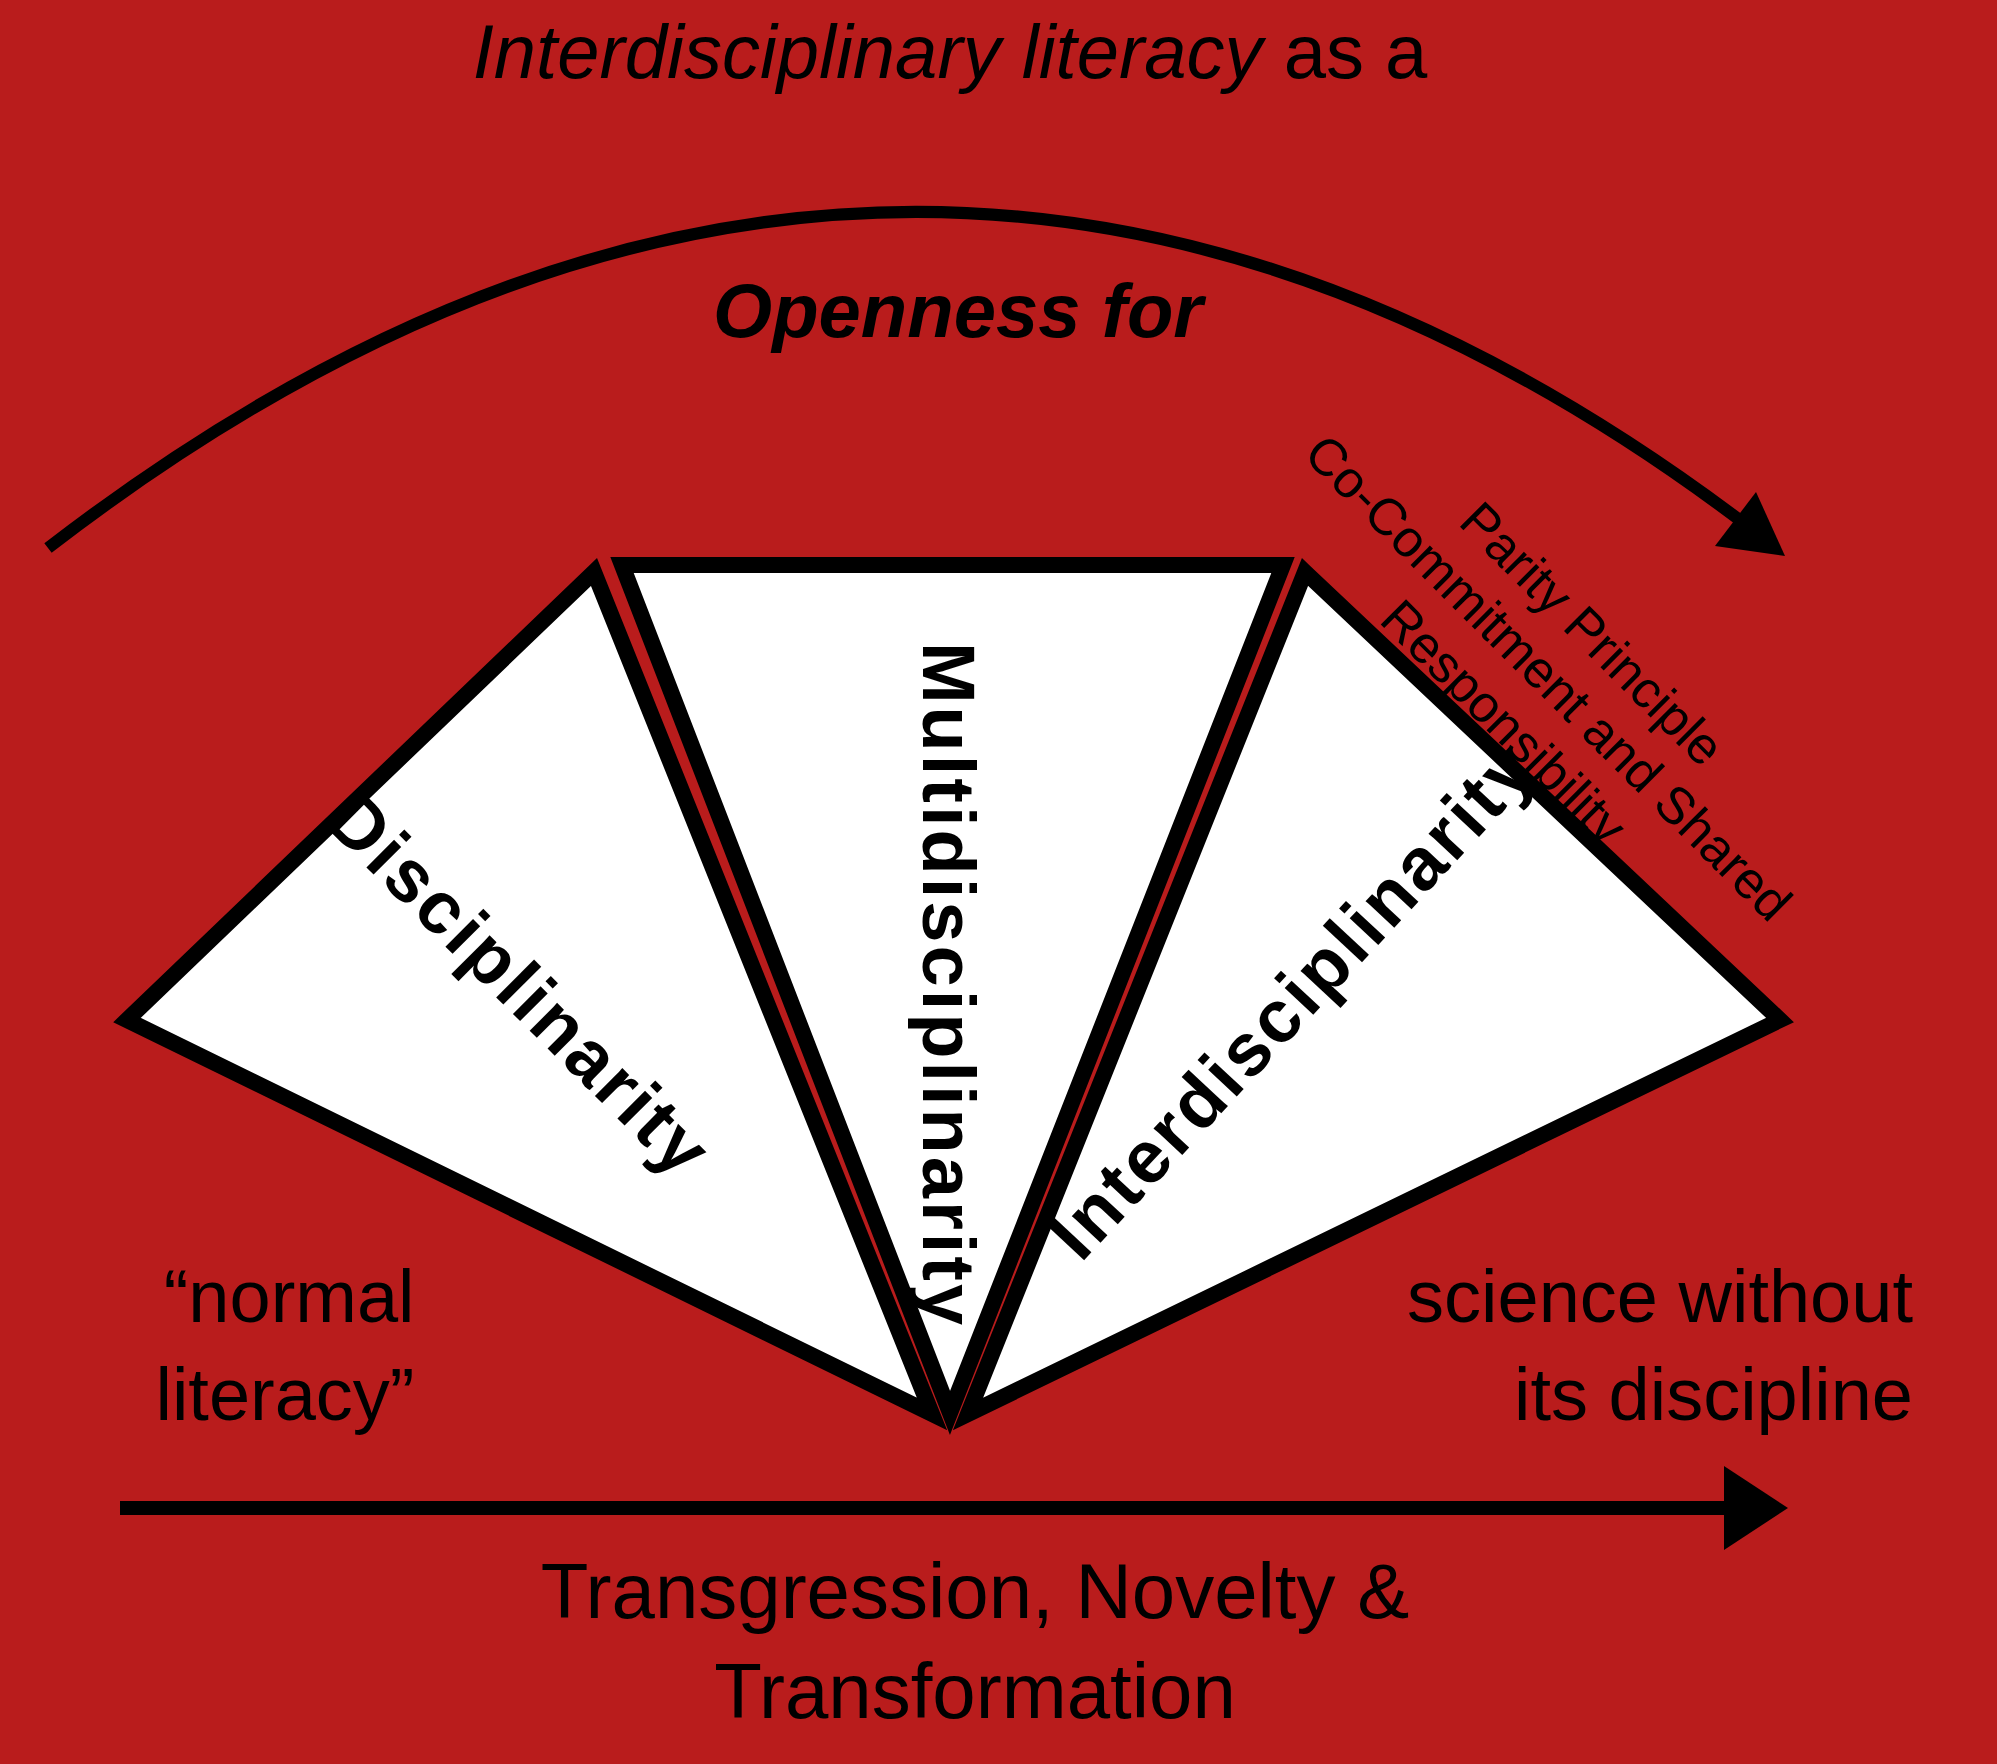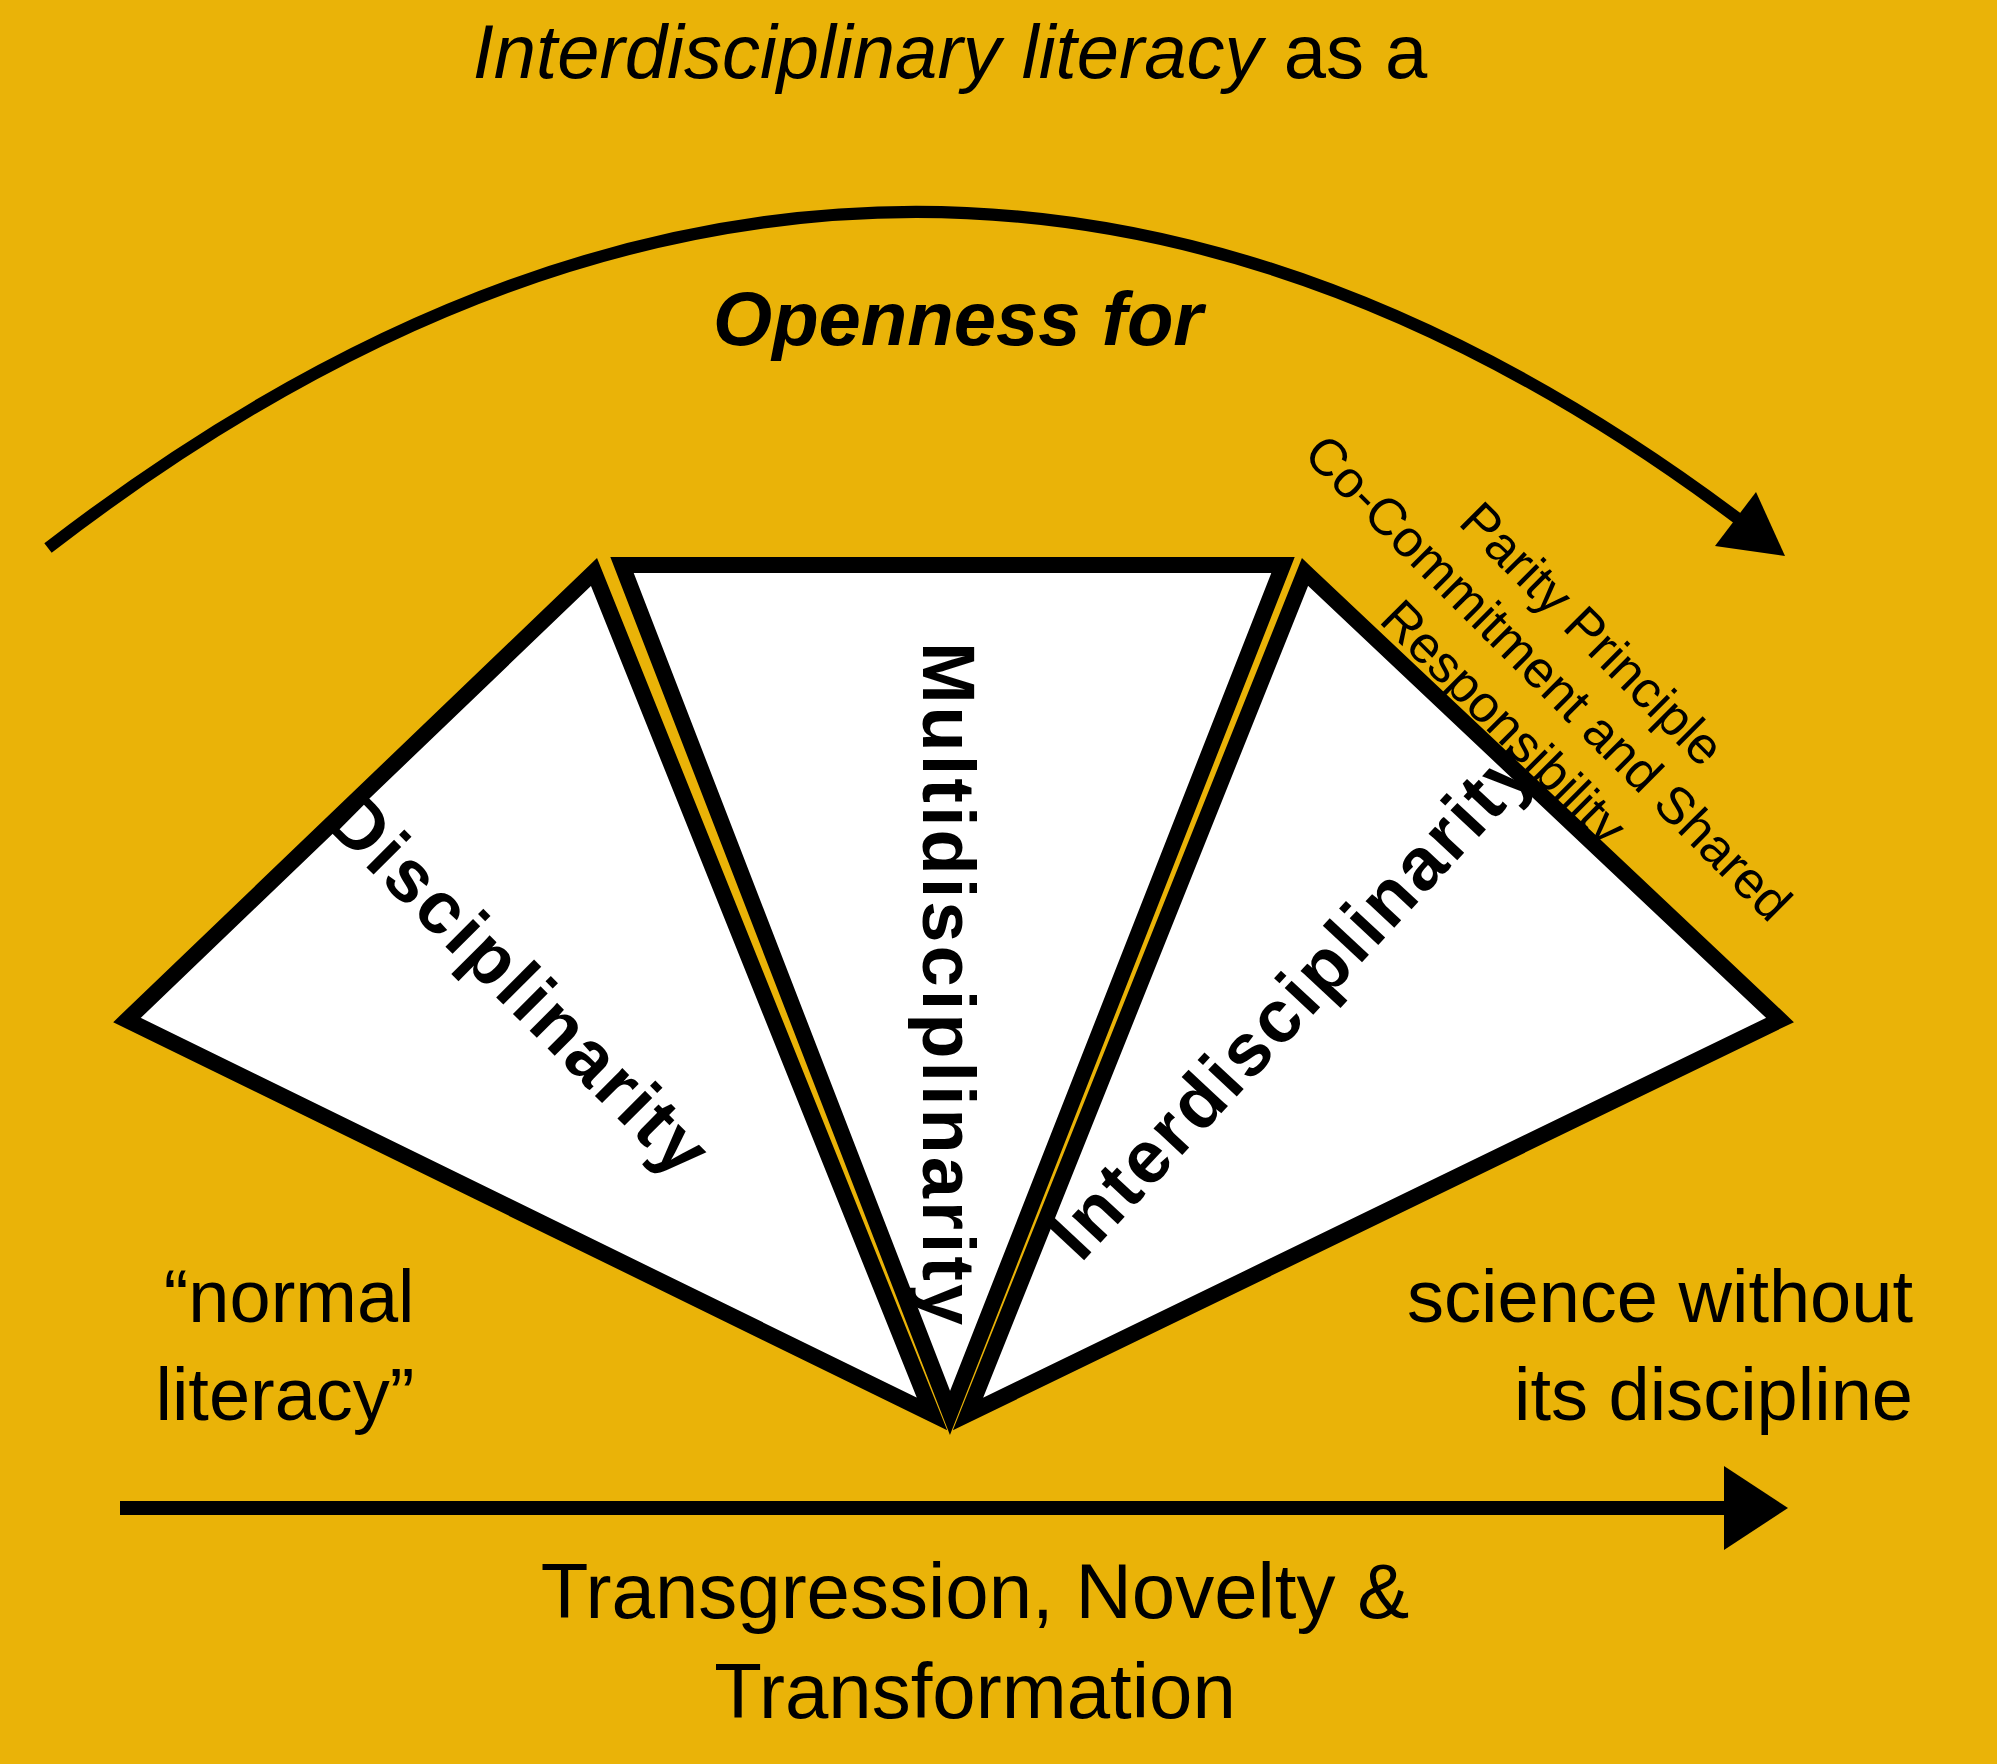--- a/index.html
+++ b/index.html
@@ -4,21 +4,21 @@
 <style>
   html, body {
     margin: 0;
     padding: 0;
     background: #ffffff;
   }
   #canvas {
     position: relative;
     width: 1997px;
     height: 1764px;
-    background: #eab308;
+    background: #b91c1c;
     font-family: "Liberation Sans", sans-serif;
     color: #000000;
     overflow: hidden;
   }
   #shapes {
     position: absolute;
     left: 0;
     top: 0;
   }
   .txt {
@@ -28,21 +28,21 @@
     color: #000;
   }
   .center-x { transform: translateX(-50%); }
   #page-title {
     left: 950px; top: 6px;
     font-size: 76px;
     line-height: 1.2;
   }
   #page-title .it { font-style: italic; }
   #arc-label {
-    left: 958px; top: 264px;
+    left: 958px; top: 256px;
     font-size: 76px;
     font-weight: bold;
     font-style: italic;
     line-height: 1.45;
   }
   #parity-annotation {
     left: 1548px; top: 678px;
     font-size: 52px;
     line-height: 1.2;
     transform: translate(-50%, -50%) rotate(45deg);

